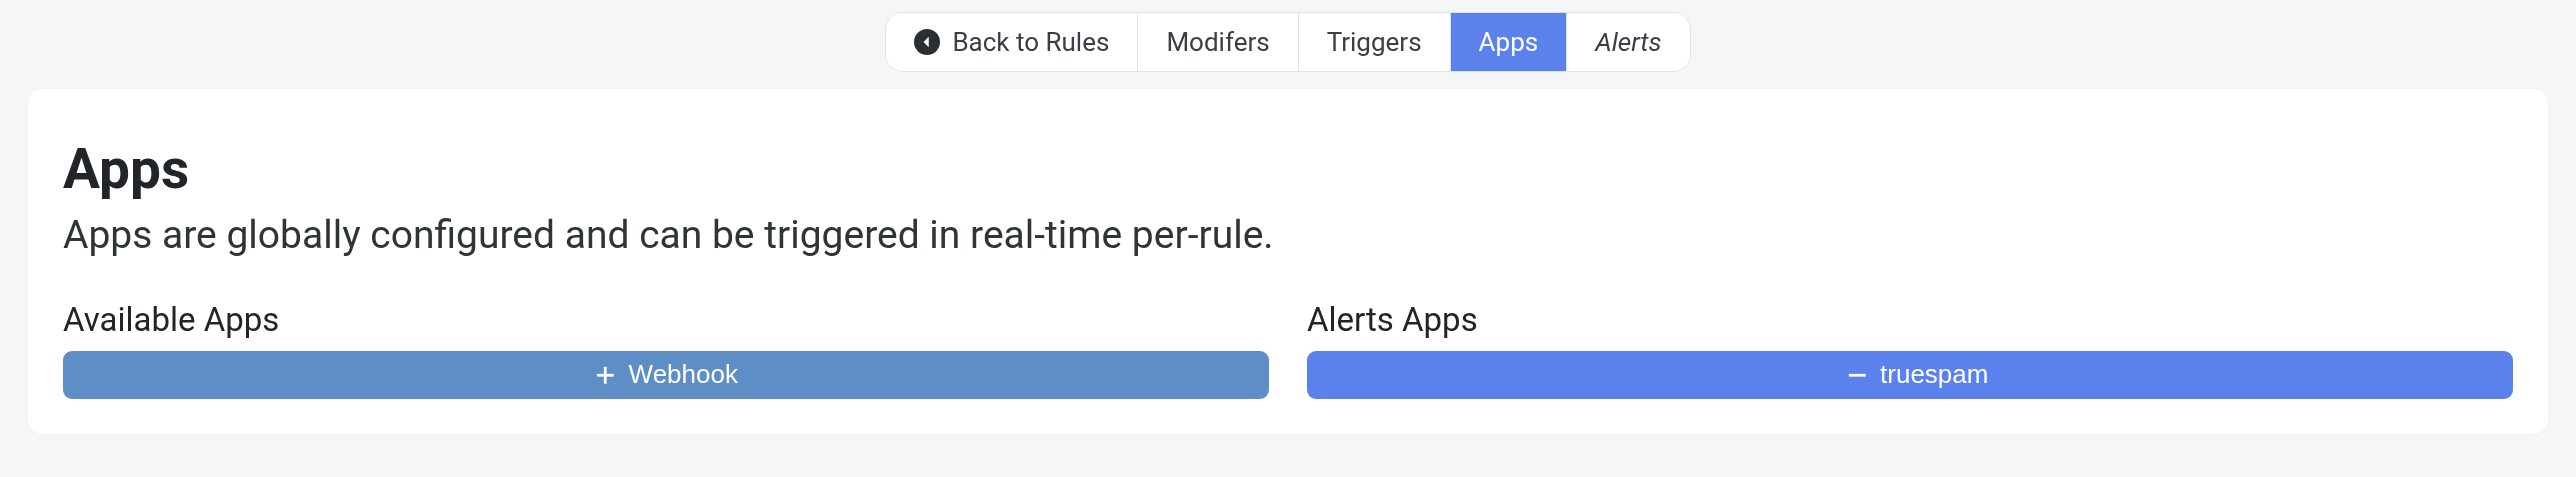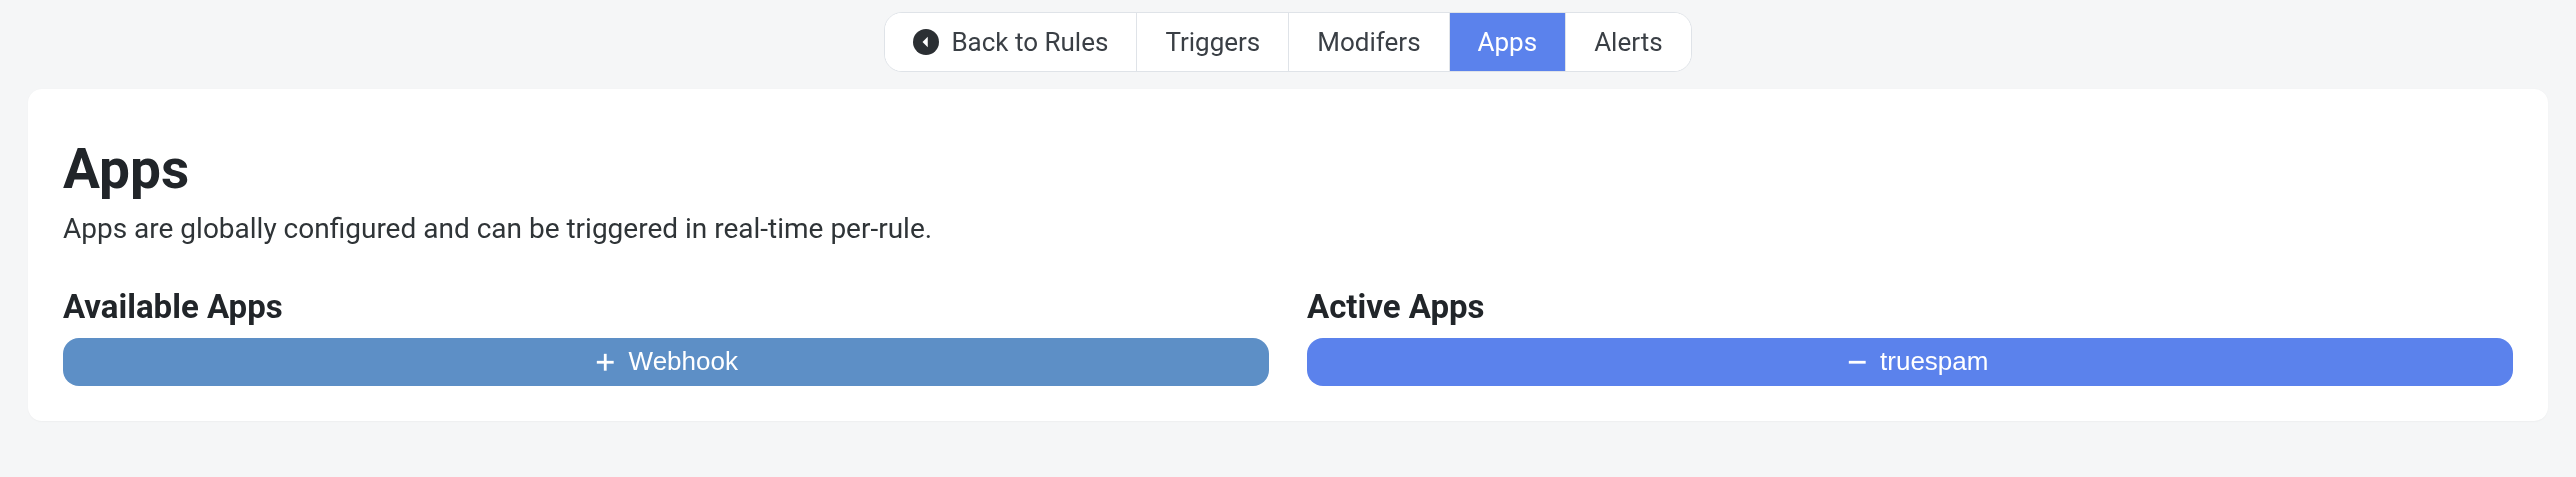--- a/index.html
+++ b/index.html
@@ -33,20 +33,21 @@
       color: #3a3f45;
       border-right: 0.9px solid #dfe3e8;
       display: flex;
       align-items: center;
       gap: 12px;
       cursor: pointer;
       background: #fff;
     }
     .tab-item:last-child {
       border-right: none;
+      font-style: italic;
     }
     .tab-item.active {
       background: #5b82ec;
       color: #fff;
     }
     .back-icon-circle {
       width: 26px;
       height: 26px;
       border-radius: 50%;
       background: #2b2f33;
@@ -67,41 +68,41 @@
       padding: 48px 35px 35px 35px;
       box-shadow: 0 0.9px 1.7px rgba(0,0,0,0.03);
     }
     .page-title {
       font-size: 55px;
       font-weight: 700;
       color: #212529;
       margin-bottom: 10.4px;
     }
     .page-subtitle {
-      font-size: 28px;
+      font-size: 39px;
       color: #2f3437;
       margin-bottom: 42px;
     }
     .columns {
       display: flex;
       gap: 38px;
     }
     .column {
       flex: 1;
     }
     .column-heading {
       font-size: 33px;
-      font-weight: 700;
+      font-weight: 400;
       color: #212529;
       margin-bottom: 12px;
     }
     .app-button {
       width: 100%;
       border: none;
-      border-radius: 16px;
+      border-radius: 9px;
       padding: 8.7px 0;
       font-size: 26px;
       color: #fff;
       display: flex;
       align-items: center;
       justify-content: center;
       gap: 12px;
       cursor: pointer;
     }
     .app-button.available {
@@ -126,24 +127,24 @@
   <div class="tab-group">
     <div class="tab-item">
       <span class="back-icon-circle">
         <svg viewBox="0 0 16 16">
             <path d="M10 2 L4 8 L10 14 Z"></path>
           </svg>
       </span>
       <span>Back to Rules</span>
     </div>
     <div class="tab-item">
-      <span>Triggers</span>
+      <span>Modifers</span>
     </div>
     <div class="tab-item">
-      <span>Modifers</span>
+      <span>Triggers</span>
     </div>
     <div class="tab-item active">
       <span>Apps</span>
     </div>
     <div class="tab-item">
       <span>Alerts</span>
     </div>
   </div>
 </div>
 
@@ -157,21 +158,21 @@
       <button class="app-button available">
         <svg viewBox="0 0 24 24">
           <line x1="12" y1="3" x2="12" y2="21"></line>
           <line x1="3" y1="12" x2="21" y2="12"></line>
         </svg>
         <span>Webhook</span>
       </button>
     </div>
 
     <div class="column">
-      <h2 class="column-heading">Active Apps</h2>
+      <h2 class="column-heading">Alerts Apps</h2>
       <button class="app-button active-app">
         <svg viewBox="0 0 24 24">
           <line x1="3" y1="12" x2="21" y2="12"></line>
         </svg>
         <span>truespam</span>
       </button>
     </div>
   </div>
 </div>
 

